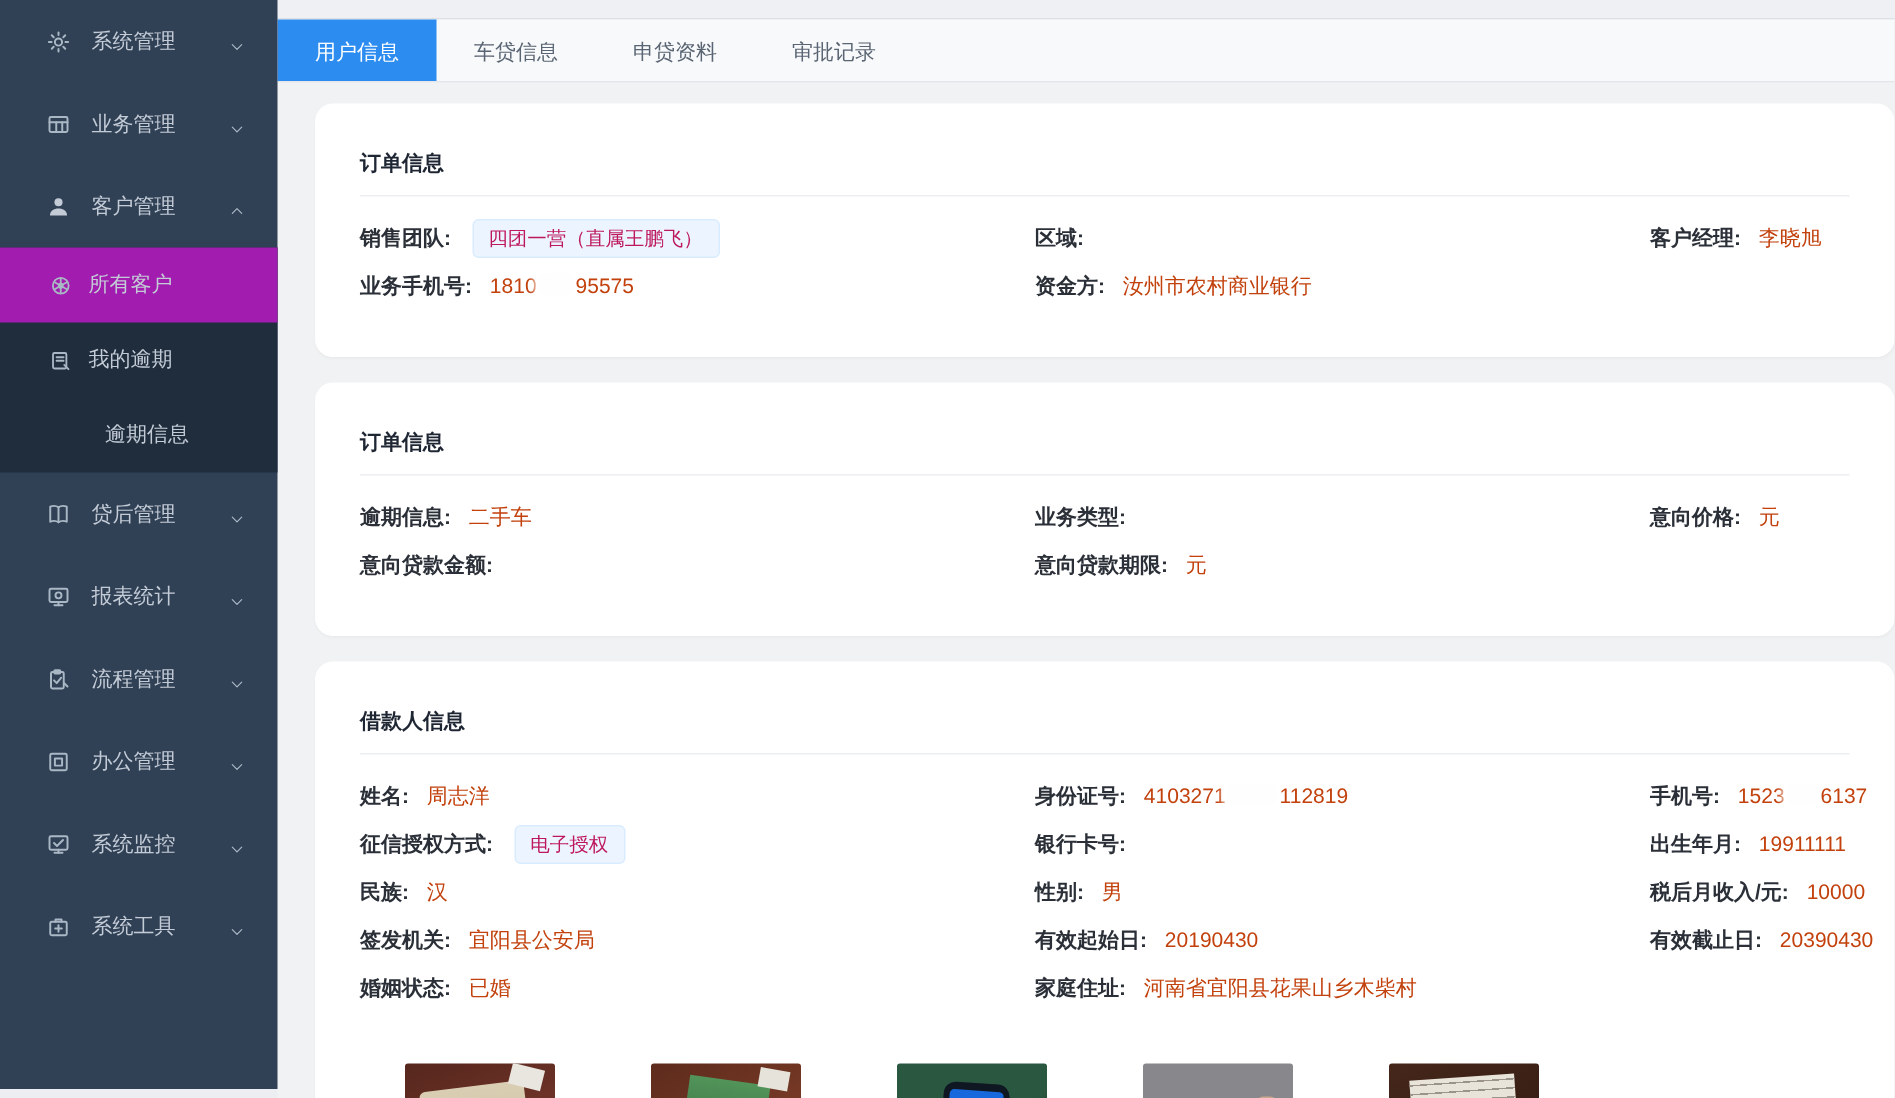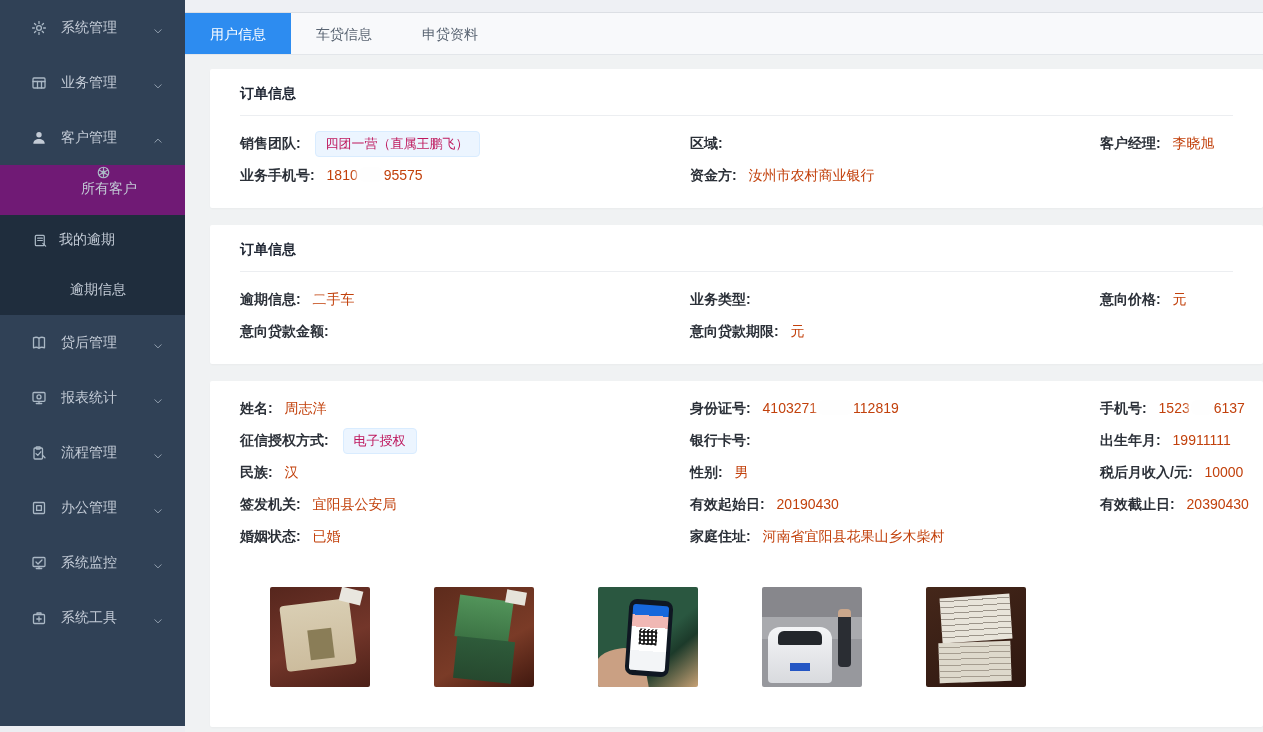--- a/index.html
+++ b/index.html
@@ -7,33 +7,33 @@
   body { font-family:"Liberation Sans","DejaVu Sans",sans-serif; background:#eceef2; position:relative; }
 
   
   .sidebar { position:absolute; left:0; top:0; width:185px; height:726px; background:#304156; z-index:5; }
   .mitem { height:55px; display:flex; align-items:center; padding-left:31px; color:#c3cbd6; font-size:14px; cursor:pointer; }
   .mitem .micon { width:16px; height:16px; margin-right:14px; flex:0 0 16px; display:inline-flex; }
   .mitem .chev { margin-left:auto; margin-right:22px; width:10px; height:10px; color:#8d9aa9; }
   .submenu { background:#1f2d3d; }
   .sitem { height:50px; display:flex; align-items:center; padding-left:33px; color:#c3cbd6; font-size:14px; cursor:pointer; }
   .sitem .micon { width:15px; height:15px; margin-right:11px; flex:0 0 15px; display:inline-flex; }
-  .sitem.active { background:#701a75;flex-direction:column; }
+  .sitem.active { background:#a21caf; }
   .sitem.noicon { padding-left:70px; }
   svg.lineic { stroke:#aab8c5; fill:none; stroke-width:1.3; stroke-linecap:round; stroke-linejoin:round; width:100%; height:100%; }
 
   
   .main { position:absolute; left:185px; top:0; width:1078px; height:732px; background:#f0f2f3; }
   .topstrip { height:13px; background:#eef0f4; border-bottom:1px solid #dcdfe4; }
   .tabbar { height:42px; background:#f8f9fb; display:flex; align-items:stretch; border-bottom:1px solid #e3e6ea; }
   .tab { padding:0 25px; line-height:42px; font-size:14px; color:#5a6573; cursor:pointer; }
   .tab.active { background:#2d8cf0; color:#fff; }
 
   .content { padding:14px 0 0 25px; }
-  .card { background:#fff; margin-bottom:17px; padding:0 30px; border-radius:2px; box-shadow:0 1px 2px rgba(0,0,0,.03); }
+  .card { background:#fff; margin-bottom:17px; padding:15px 30px; border-radius:12px; box-shadow:0 1px 2px rgba(0,0,0,.03); }
   .card-h { padding:16px 0 12px; font-size:14px; font-weight:bold; color:#1f2633; border-bottom:1px solid #eceef1; }
   .card-b { padding:12px 0 16px; }
   .row { display:grid; grid-template-columns:450px 410px 1fr; min-height:32px; align-items:center; }
   .cell { font-size:14px; white-space:nowrap; }
   .lbl { font-weight:bold; color:#2b3038; }
   .val { color:#c2410c; margin-left:8px; }
   .tag { display:inline-block; margin-left:10px; padding:3px 10px; font-size:13px; color:#be185d; background:#ecf5ff; border:1px solid #d9ecff; border-radius:4px; cursor:pointer; }
   .blurpatch { display:inline-block; vertical-align:-2px; height:15px; background:#fefefe; border-radius:6px; box-shadow:0 0 5px 3px rgba(255,255,255,.95); margin:0 1px; }
   .bw24 { width:24px; } .bw34 { width:34px; } .bw22 { width:22px; }
 
@@ -230,20 +230,21 @@
   </div>
 </aside>
 
 <div class="main">
   <div class="topstrip"></div>
 
   <div class="tabbar">
     <div class="tab active">用户信息</div>
     <div class="tab">车贷信息</div>
     <div class="tab">申贷资料</div>
+    <div class="tab">审批记录</div>
   </div>
 
   <div class="content">
 
     <section class="card">
       <div class="card-h">订单信息</div>
       <div class="card-b">
         <div class="row">
           <div class="cell">
             <span class="lbl">销售团队:</span>
@@ -297,20 +298,21 @@
           <div class="cell">
             <span class="lbl">意向贷款期限:</span>
             <span class="val">元</span>
           </div>
           <div class="cell"></div>
         </div>
       </div>
     </section>
 
     <section class="card">
+      <div class="card-h">借款人信息</div>
       <div class="card-b">
         <div class="row">
           <div class="cell">
             <span class="lbl">姓名:</span>
             <span class="val">周志洋</span>
           </div>
           <div class="cell">
             <span class="lbl">身份证号:</span>
             <span class="val"><span>4103271</span><span class="blurpatch bw34"></span><span>112819</span></span>
           </div>

